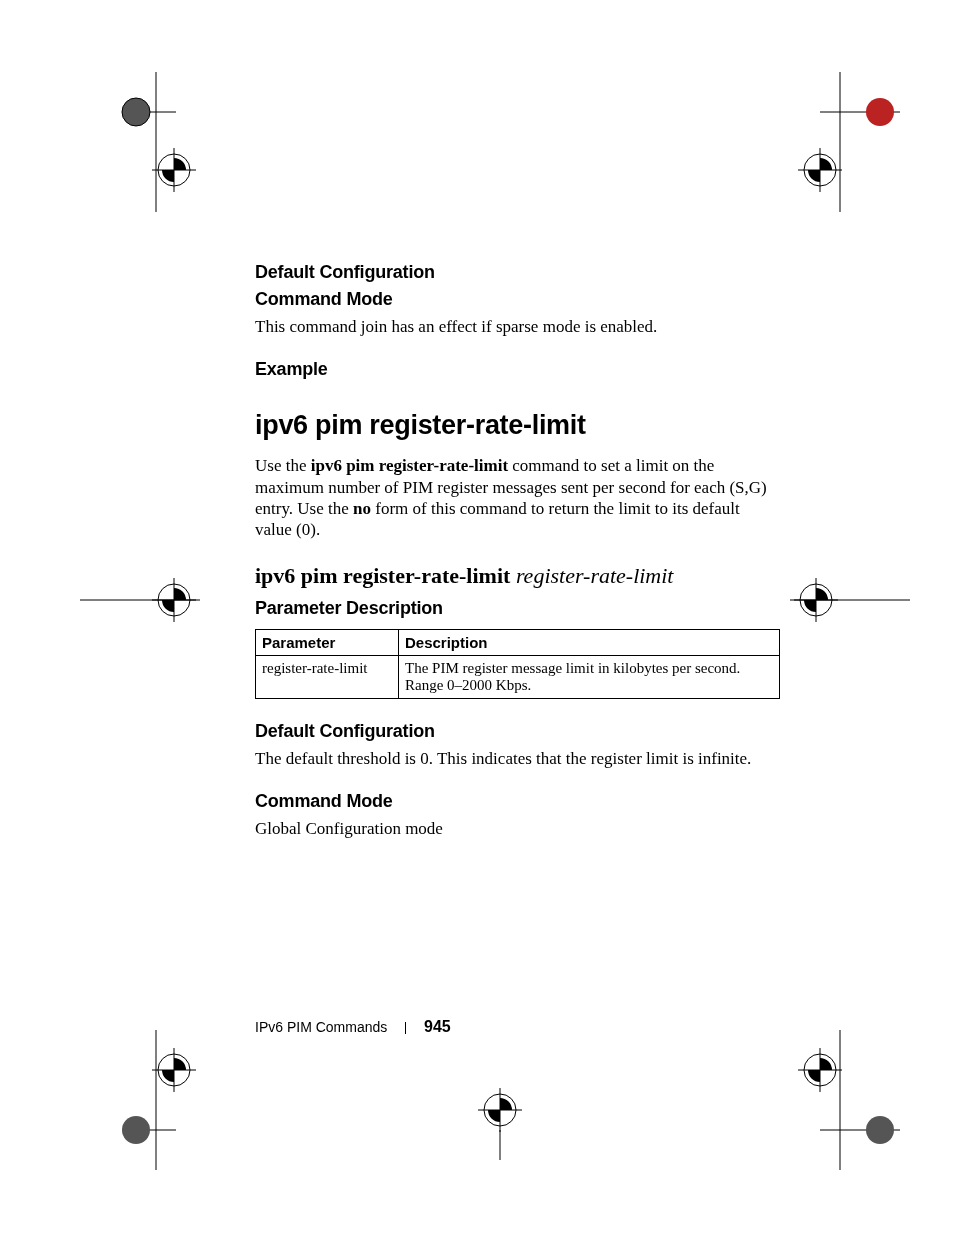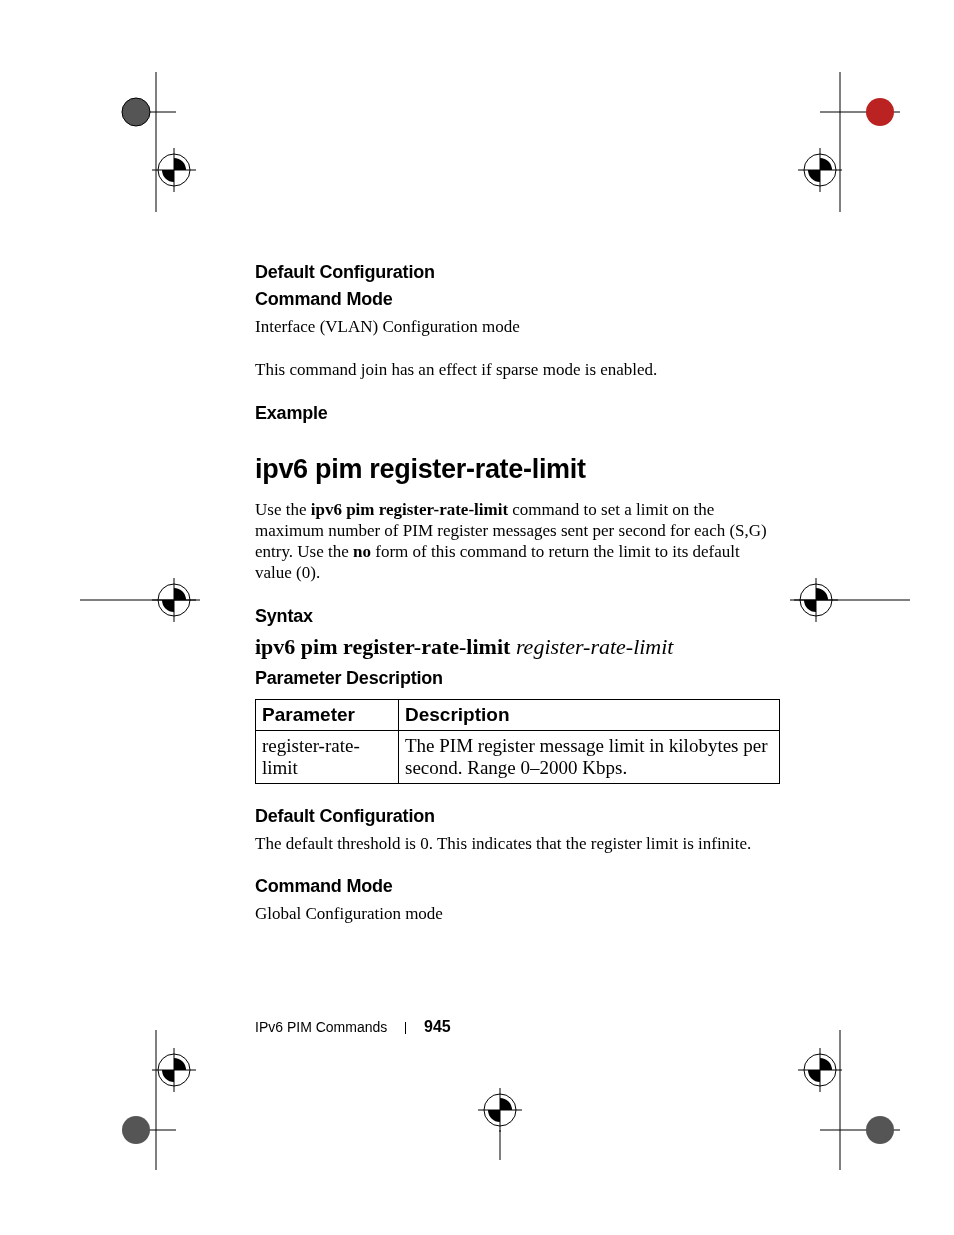--- a/index.html
+++ b/index.html
@@ -58,21 +58,21 @@
   }
   table.param {
     border-collapse: collapse;
     width: 100%;
     margin: 10px 0 22px 0;
   }
   table.param th, table.param td {
     border: 1px solid #000;
     text-align: left;
     vertical-align: top;
-    font-size: 19px;
+    font-size: 15px;
     padding: 4px 6px;
   }
   table.param th {
     font-family: "Helvetica Neue", Arial, sans-serif;
     font-weight: 700;
   }
   table.param td {
     font-family: Georgia, "Times New Roman", serif;
   }
   .col-param { width: 130px; }
@@ -189,33 +189,31 @@
       <path d="M0,-12 A12,12 0 0 1 12,0 L0,0 Z" fill="#000"></path>
       <path d="M0,12 A12,12 0 0 1 -12,0 L0,0 Z" fill="#000"></path>
     </g>
   </svg>
 
   <div class="content">
 
     <div class="hbold" selarrow="">Default Configuration</div>
 
     <div class="hbold">Command Mode</div>
-    <div class="body">Interface (VLAN) Configuration mode</div>
 
     <div class="body">This command join has an effect if sparse mode is enabled.</div>
 
     <div class="hbold" style="margin-bottom:0;">Example</div>
 
     <div class="cmd-title">ipv6 pim register-rate-limit</div>
 
     <div class="body">
       <span>Use the </span><span class="syntax-bold">ipv6 pim register-rate-limit</span><span> command to set a limit on the maximum number of PIM register messages sent per second for each (S,G) entry. Use the </span><span class="syntax-bold">no</span><span> form of this command to return the limit to its default value (0).</span>
     </div>
 
-    <div class="hbold">Syntax</div>
     <div class="body-tight">
       <span class="syntax-bold">ipv6 pim register-rate-limit </span><span class="syntax-italic">register-rate-limit</span>
     </div>
 
     <div class="hbold">Parameter Description</div>
 
     <table class="param">
       <thead>
         <tr>
           <th class="col-param">Parameter</th>

